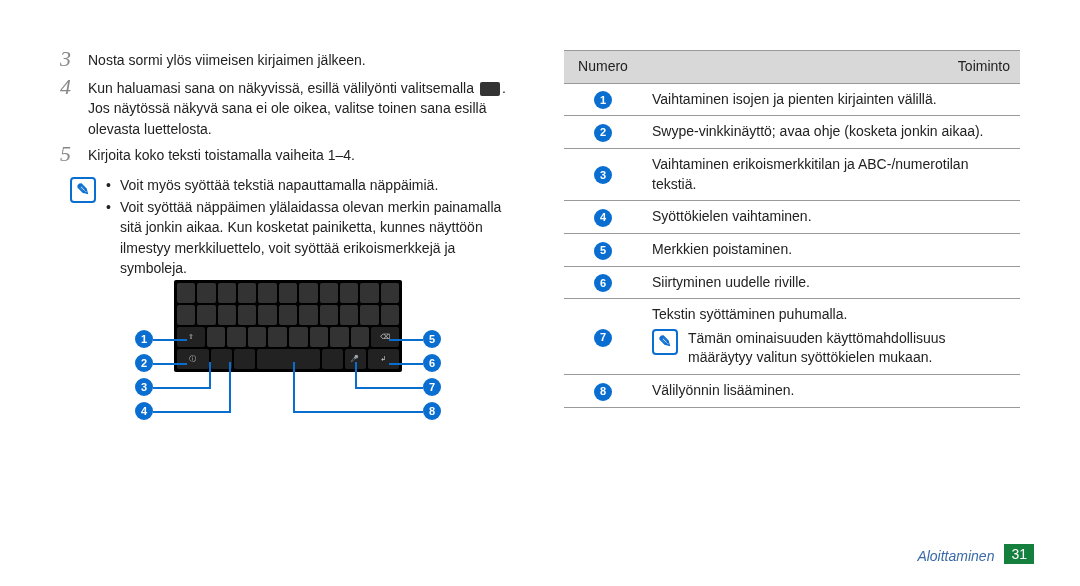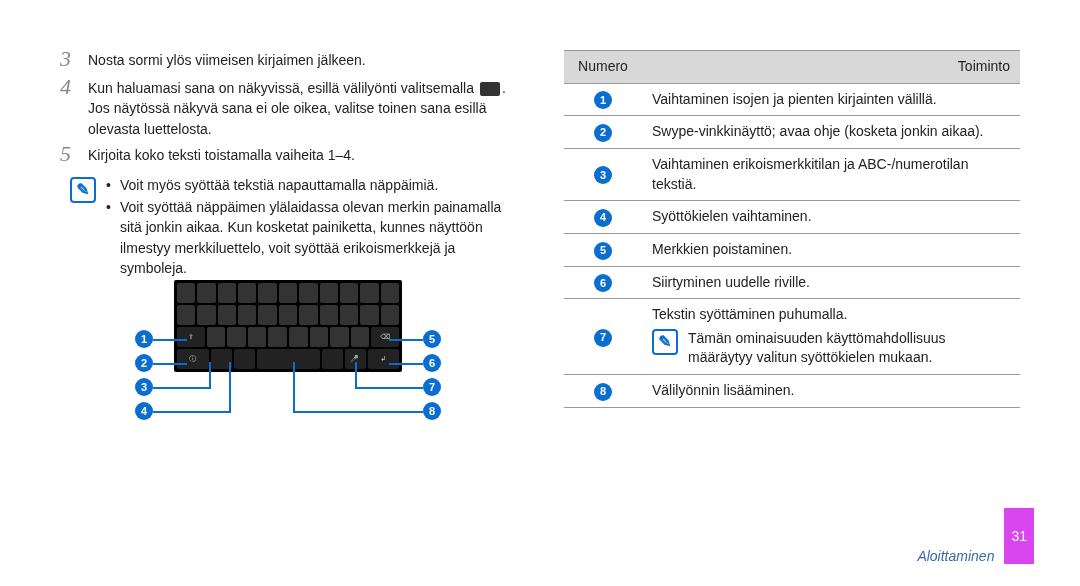--- a/index.html
+++ b/index.html
@@ -202,24 +202,24 @@
     display: flex;
     align-items: flex-end;
     gap: 10px;
   }
   .footer-label {
     font-style: italic;
     color: #3a6aa8;
     font-size: 14px;
   }
   .footer-page {
-    background: #d946ef;
+    background: #15803d;
     color: #fff;
     font-size: 14px;
-    padding: 20px 7px;
+    padding: 2px 7px;
   }
 </style>
 </head>
 <body>
 
 <div class="columns">
 
   <div class="col-left">
 
     <div class="step">

